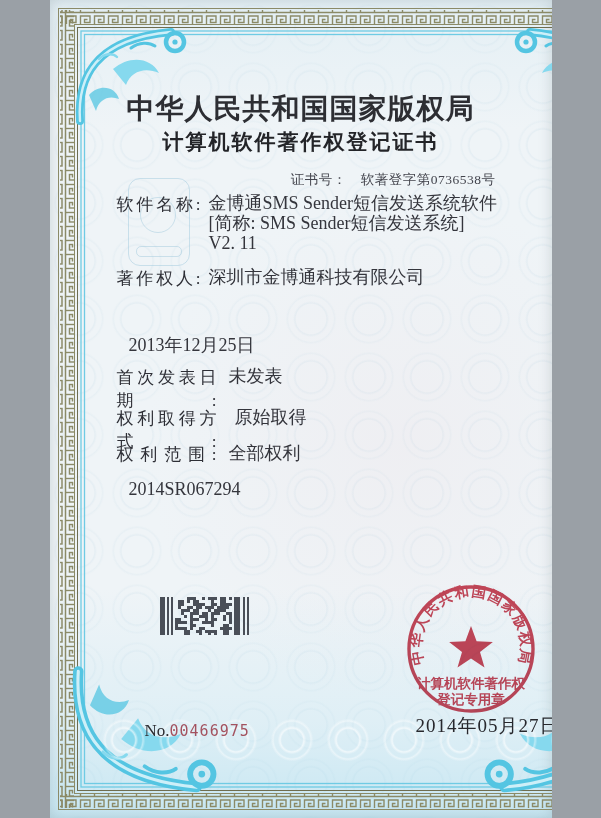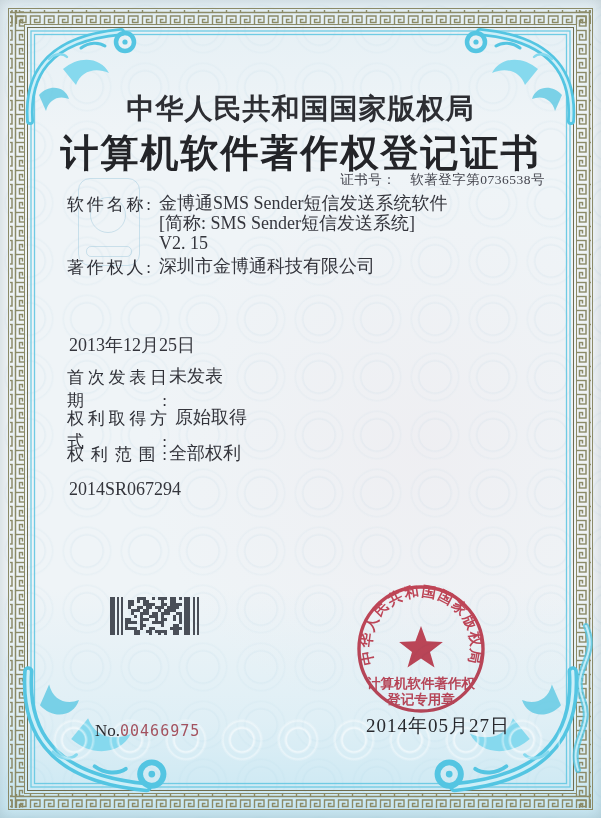--- a/index.html
+++ b/index.html
@@ -1,17 +1,17 @@
 <!DOCTYPE html>
 <html style="--stamp-red: #c9394c; --cyan: #54c5e2; --olive: #8b8a67; --serial-red: #a3525f;"><head>
 <meta charset="utf-8">
 <style>
   html,body{margin:0;padding:0;background:#9aa0a6;}
   .page{
-    position:relative;width:601px;height:818px;margin:0 auto;overflow:hidden;
+    position:relative;width:502px;height:818px;margin:0 auto;overflow:hidden;
     font-family:"Liberation Serif","DejaVu Serif",serif;
     background:
       linear-gradient(180deg, rgba(210,232,241,.38) 0%, rgba(255,255,255,0) 130px),
       linear-gradient(0deg, rgba(160,218,238,.50) 0%, rgba(185,227,242,.30) 95px, rgba(255,255,255,0) 230px),
       radial-gradient(circle at 70% 55%, rgba(235,205,212,.14), rgba(255,255,255,0) 45%),
       radial-gradient(circle, rgba(255,255,255,0) 36%, rgba(198,219,231,.25) 39%, rgba(255,255,255,0) 44%, rgba(255,255,255,0) 54%, rgba(198,219,231,.18) 57%, rgba(255,255,255,0) 62%),
       #eff4f7;
     background-size:auto,auto,auto,58px 58px,auto;
     box-shadow:inset 0 0 14px rgba(90,110,120,.25);
   }
@@ -33,39 +33,39 @@
     border:1.4px solid rgba(145,192,216,.40);}
   .emboss .pills{position:absolute;left:7px;bottom:8px;width:44px;height:9px;border-radius:5px;
     border:1.3px solid rgba(145,192,216,.40);}
 
   .authority{
     position:absolute;left:0;top:90px;width:100%;text-align:center;
     font-size:28px;font-weight:bold;color:#2d2e33;letter-spacing:1px;white-space:nowrap;
   }
   .cert-title{
     position:absolute;left:0;top:128px;width:100%;text-align:center;
-    font-size:38px;font-weight:bold;color:#232428;letter-spacing:2px;white-space:nowrap;
+    font-size:21px;font-weight:bold;color:#232428;letter-spacing:2px;white-space:nowrap;
   }
   .certno{
     position:absolute;right:56px;top:171px;font-size:13.5px;color:#43444d;letter-spacing:.5px;
   }
   .certno .gap{display:inline-block;width:14px;}
 
   .field{position:absolute;left:67px;display:flex;align-items:flex-start;color:#303139;}
   .field .lbl{
     display:inline-block;font-size:17px;font-weight:500;
     text-align:justify;text-align-last:justify;color:#2e2f36;flex:0 0 auto;
   }
   .field.short .lbl{width:84px;}
   .field.long  .lbl{width:100px;}
   .field.short .val{margin-left:8px;}
-  .field.long  .val{margin-left:2px;text-align:center;}
+  .field.long  .val{margin-left:12px;text-align:center;}
   .field .val{font-size:18px;color:#34353c;line-height:20px;}
   .field .val span{display:block;}
-  .f0{top:193px;} .f1{top:256px;font-family:Liberation Serif, serif;} .f2{top:335px;} .f3{top:366px;}
+  .f0{top:193px;} .f1{top:267px;font-family:Liberation Serif, serif;} .f2{top:335px;} .f3{top:366px;}
   .f4{top:407px;gap:6px;} .f5{top:443px;} .f6{top:479px;}
 
   .statement{
     position:absolute;left:57px;top:512px;width:492px;
     font-size:17px;line-height:36px;color:#34353c;text-align:justify;text-indent:34px;
     letter-spacing:.3px;
   }
 
   .barcode{position:absolute;left:110px;top:597px;}
 
@@ -137,21 +137,21 @@
   <div class="cert-title">计算机软件著作权登记证书</div>
   <div class="certno">
     <span>证书号：</span><span class="gap"></span><span>软著登字第0736538号</span>
   </div>
 
   <div class="field short f0">
     <span class="lbl">软件名称:</span>
     <span class="val">
       <span>金博通SMS Sender短信发送系统软件</span>
       <span>[简称: SMS Sender短信发送系统]</span>
-      <span>V2. 15</span>
+      <span>V2. 11</span>
     </span>
   </div>
   <div class="field short f1">
     <span class="lbl">著作权人:</span>
     <span class="val">
         <span>深圳市金博通科技有限公司</span>
       </span>
   </div>
   <div class="field long f2">
     <span class="val">

